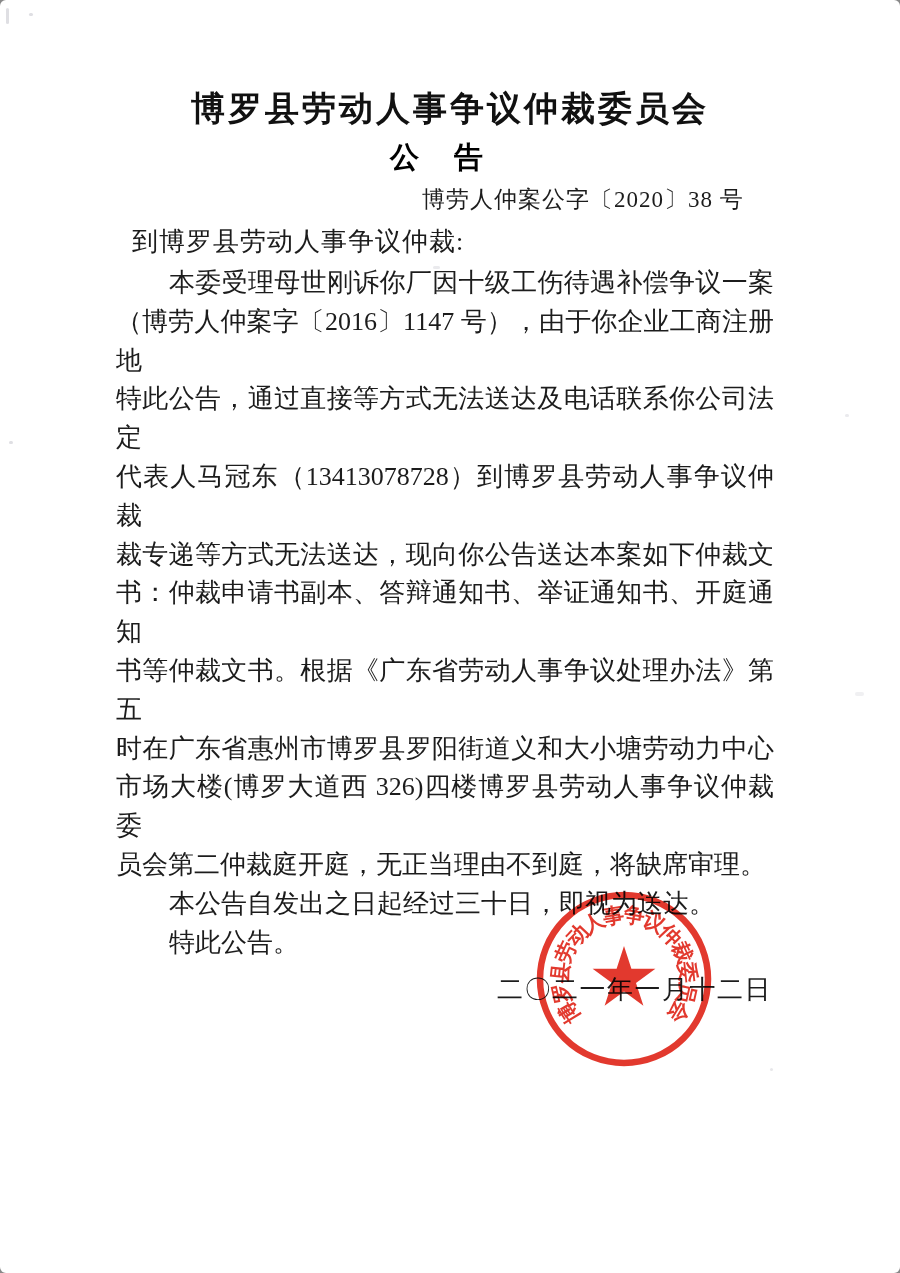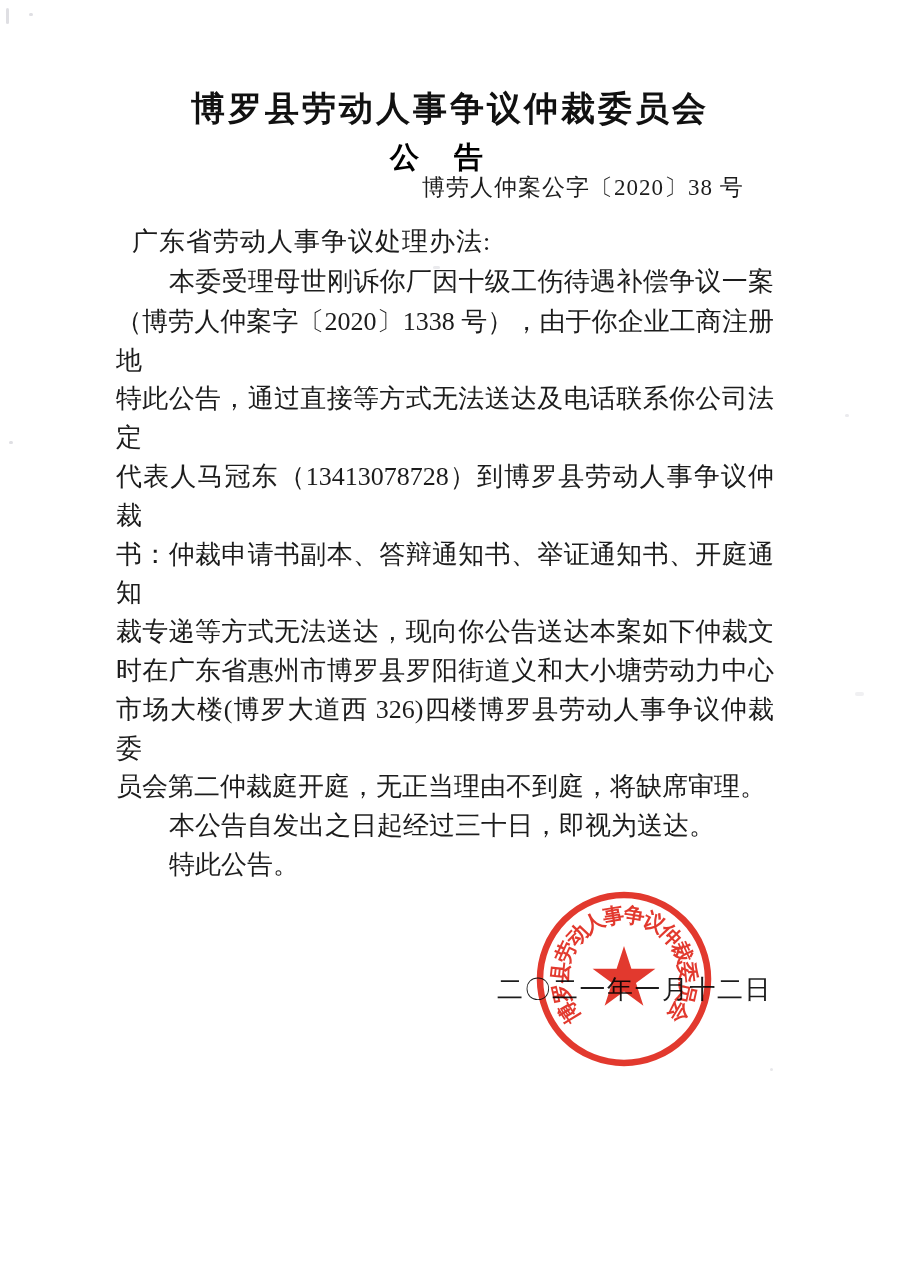--- a/index.html
+++ b/index.html
@@ -4,56 +4,57 @@
 <style>
   html,body{margin:0;padding:0;background:#888;}
   .page{
     position:relative;
     width:900px;height:1273px;
     background:#fff;
     margin:0 auto;
     overflow:hidden;
     font-family:"Liberation Serif","DejaVu Serif",serif;
     color:#1c1c1c;
+    border-radius:6px;
   }
   .title{
     position:absolute;top:86px;left:0;width:900px;
     margin:0;text-align:center;
     font-family:"DejaVu Sans","Liberation Sans",sans-serif;
     font-weight:700;font-size:34px;letter-spacing:3px;
     color:#111;
   }
   .subtitle{
     position:absolute;top:138px;left:0;width:876px;
     text-align:center;
     font-family:"DejaVu Sans","Liberation Sans",sans-serif;
     font-weight:700;font-size:29px;letter-spacing:3px;
     color:#000000;
   }
   .doc-number{
-    position:absolute;top:172px;left:422px;
+    position:absolute;top:184px;left:422px;
     font-size:23px;letter-spacing:1px;
   }
   .addressee{
     position:absolute;top:224px;left:132px;
     font-size:26px;letter-spacing:1px;
   }
   .body-block{
     position:absolute;top:264px;left:116px;width:658px;
     font-size:26px;line-height:38.8px;
   }
   .body-line{white-space:nowrap;}
   .body-line.full{
     white-space:normal;
     text-align:justify;
     text-align-last:justify;
     text-justify:inter-character;
   }
   .body-line.indent{padding-left:53px;}
-  .body-line.full.indent{width:605px;font-family:Liberation Mono, monospace;}
+  .body-line.full.indent{width:605px;}
   .date-line{
     position:absolute;top:972px;right:128px;
     font-size:26px;letter-spacing:1.5px;
   }
   .seal{
     position:absolute;left:533px;top:888px;width:182px;height:182px;
     mix-blend-mode:multiply;opacity:.92;
     pointer-events:none;
   }
   
@@ -78,29 +79,30 @@
   <span class="speck sp5"></span>
   <span class="speck sp6"></span>
   <span class="speck sp7"></span>
 
   <h1 class="title">博罗县劳动人事争议仲裁委员会</h1>
 
   <div class="subtitle">公　告</div>
 
   <div class="doc-number">博劳人仲案公字〔2020〕38 号</div>
 
-  <div class="addressee">广东省劳动人事争议处理办法:</div>
+  <div class="addressee">到博罗县劳动人事争议仲裁:</div>
 
   <div class="body-block">
       <div class="body-line full indent">本委受理母世刚诉你厂因十级工伤待遇补偿争议一案</div>
-      <div class="body-line full">（博劳人仲案字〔2020〕1338 号），由于你企业工商注册地</div>
+      <div class="body-line full">（博劳人仲案字〔2016〕1147 号），由于你企业工商注册地</div>
       <div class="body-line full">特此公告，通过直接等方式无法送达及电话联系你公司法定</div>
       <div class="body-line full">代表人马冠东（13413078728）到博罗县劳动人事争议仲裁</div>
+      <div class="body-line full">裁专递等方式无法送达，现向你公告送达本案如下仲裁文</div>
       <div class="body-line full">书：仲裁申请书副本、答辩通知书、举证通知书、开庭通知</div>
-      <div class="body-line full">裁专递等方式无法送达，现向你公告送达本案如下仲裁文</div>
+      <div class="body-line full">书等仲裁文书。根据《广东省劳动人事争议处理办法》第五</div>
       <div class="body-line full">时在广东省惠州市博罗县罗阳街道义和大小塘劳动力中心</div>
       <div class="body-line full">市场大楼(博罗大道西 326)四楼博罗县劳动人事争议仲裁委</div>
       <div class="body-line end">员会第二仲裁庭开庭，无正当理由不到庭，将缺席审理。</div>
       <div class="body-line end indent">本公告自发出之日起经过三十日，即视为送达。</div>
       <div class="body-line end indent">特此公告。</div>
     </div>
 
   <div class="date-line">二〇二一年一月十二日</div>
 
   <div class="seal">

